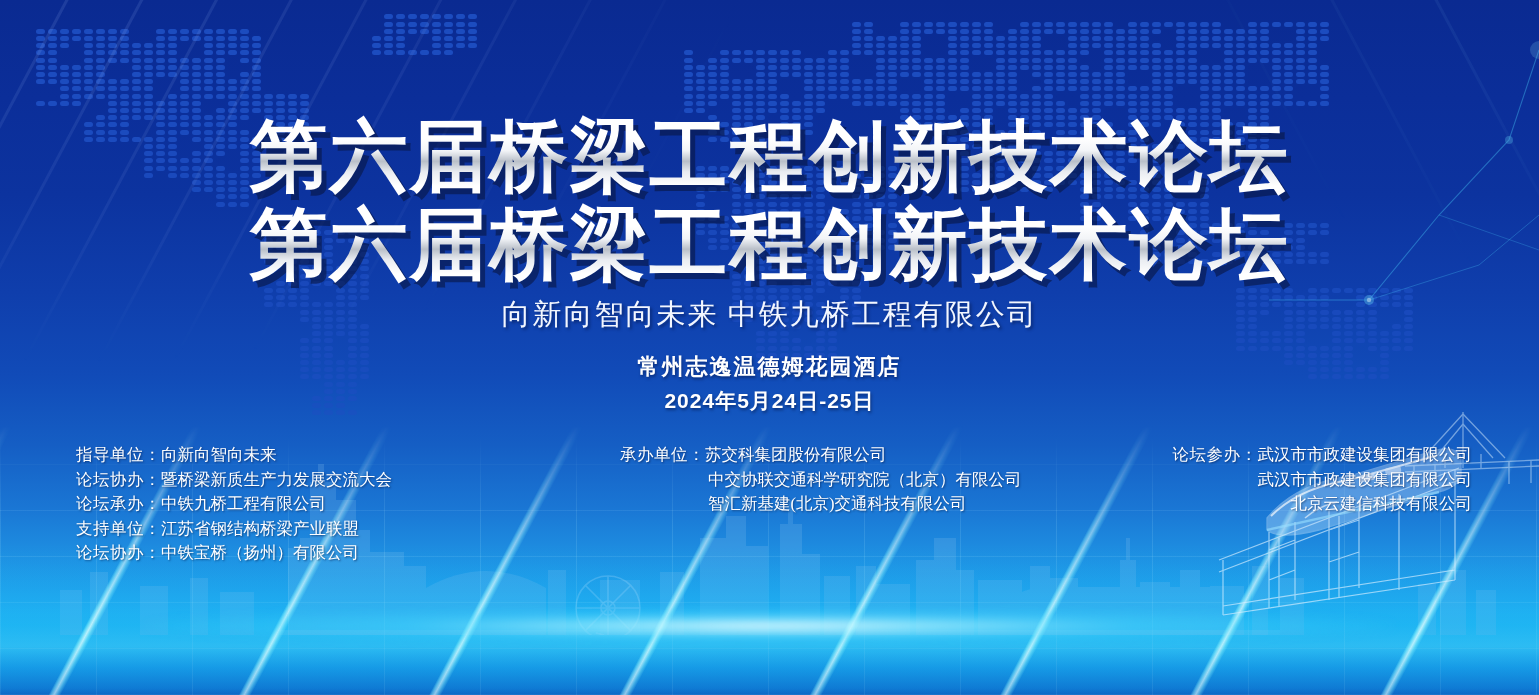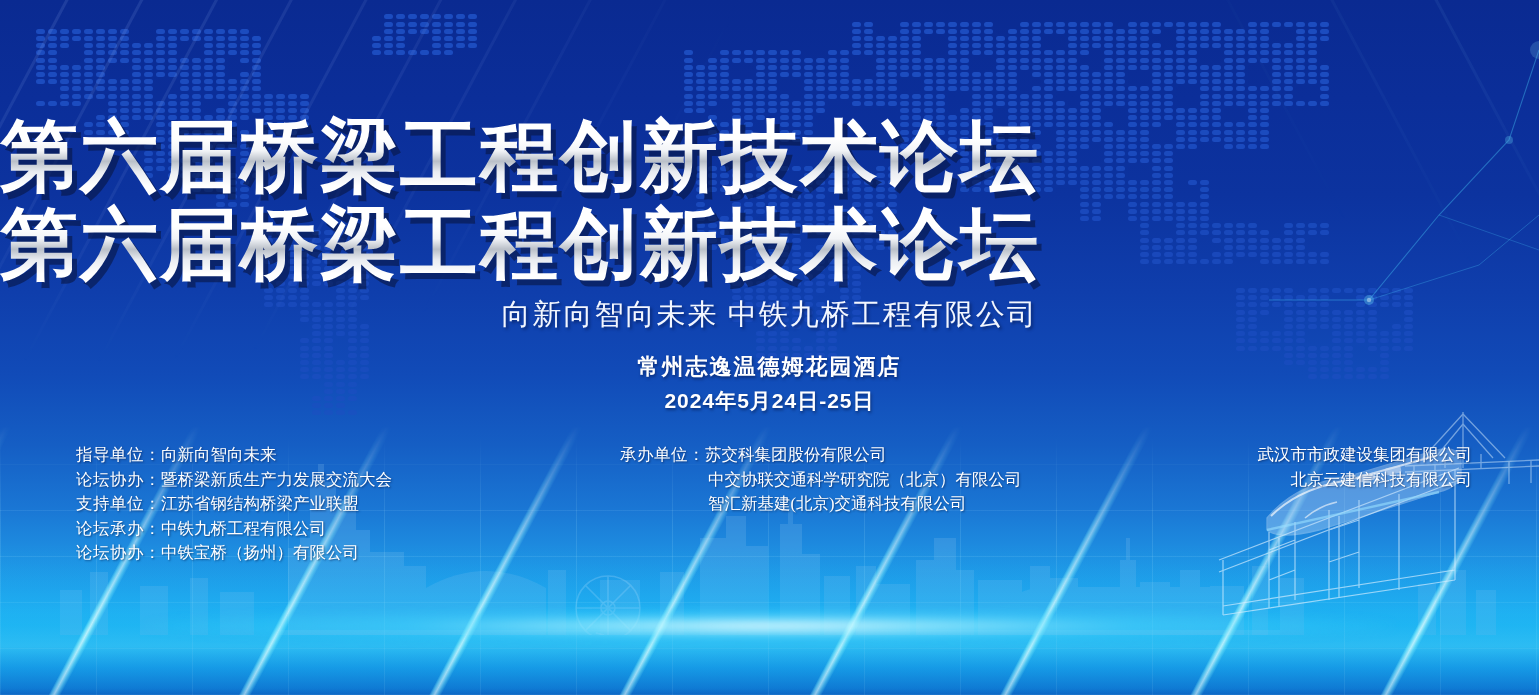--- a/index.html
+++ b/index.html
@@ -128,20 +128,21 @@
     background: linear-gradient(180deg, rgba(20,150,230,0) 0%, rgba(25,170,240,0.22) 45%, rgba(15,110,200,0.30) 100%);
   }
 
   
   .train-art { position:absolute; right:0; bottom:70px; width:330px; height:215px; pointer-events:none; opacity:.92;}
 
   
   .title-block {
     position: absolute;
     left: 0; top: 112px; width: 1539px;
+    text-align: center;
   }
   .title-line {
     font-family: "DejaVu Serif", "Liberation Serif", serif;
     font-weight: 700;
     font-size: 78px;
     line-height: 88px;
     letter-spacing: 2px;
     background: linear-gradient(180deg,
         #ffffff 0%, #ffffff 30%, #f2f4f7 44%,
         #b9bfc8 56%, #e9ecf1 68%, #ffffff 84%, #ffffff 100%);
@@ -2186,28 +2187,29 @@
       <path d="M254 4 L214 48 M254 4 L296 48 M254 14 L226 48 M254 14 L284 48"></path>
       <path d="M196 56 L330 50 M196 62 L330 56"></path>
       <path d="M205 56 L205 78 M226 55 L226 76 M300 52 L300 74 M322 51 L322 73"></path>
     </g>
   </svg>
 
   <div class="orgs">
     <div class="org-col col-left" id="col-left">
         <span class="org-row"><span class="org-label">指导单位：</span><span class="org-value">向新向智向未来</span></span>
         <span class="org-row"><span class="org-label">论坛协办：</span><span class="org-value">暨桥梁新质生产力发展交流大会</span></span>
+        <span class="org-row"><span class="org-label">论坛承办：</span><span class="org-value">中铁九桥工程有限公司</span></span>
         <span class="org-row"><span class="org-label">支持单位：</span><span class="org-value">江苏省钢结构桥梁产业联盟</span></span>
-        <span class="org-row"><span class="org-label">论坛承办：</span><span class="org-value">中铁九桥工程有限公司</span></span>
         <span class="org-row"><span class="org-label">论坛协办：</span><span class="org-value">中铁宝桥（扬州）有限公司</span></span>
       </div>
     <div class="org-col col-mid" id="col-mid">
         <span class="org-row"><span class="org-label">承办单位：</span><span class="org-value">苏交科集团股份有限公司</span></span>
         <span class="org-row"><span class="org-indent"></span><span class="org-value">中交协联交通科学研究院（北京）有限公司</span></span>
         <span class="org-row"><span class="org-indent"></span><span class="org-value">智汇新基建(北京)交通科技有限公司</span></span>
       </div>
     <div class="org-col col-right" id="col-right">
+        <span class="org-row"><span class="org-label">论坛参办：</span><span class="org-value">武汉市市政建设集团有限公司</span></span>
         <span class="org-row"><span class="org-indent"></span><span class="org-value">武汉市市政建设集团有限公司</span></span>
         <span class="org-row"><span class="org-indent"></span><span class="org-value">北京云建信科技有限公司</span></span>
       </div>
   </div>
 
 </div>
 
 </body></html>

